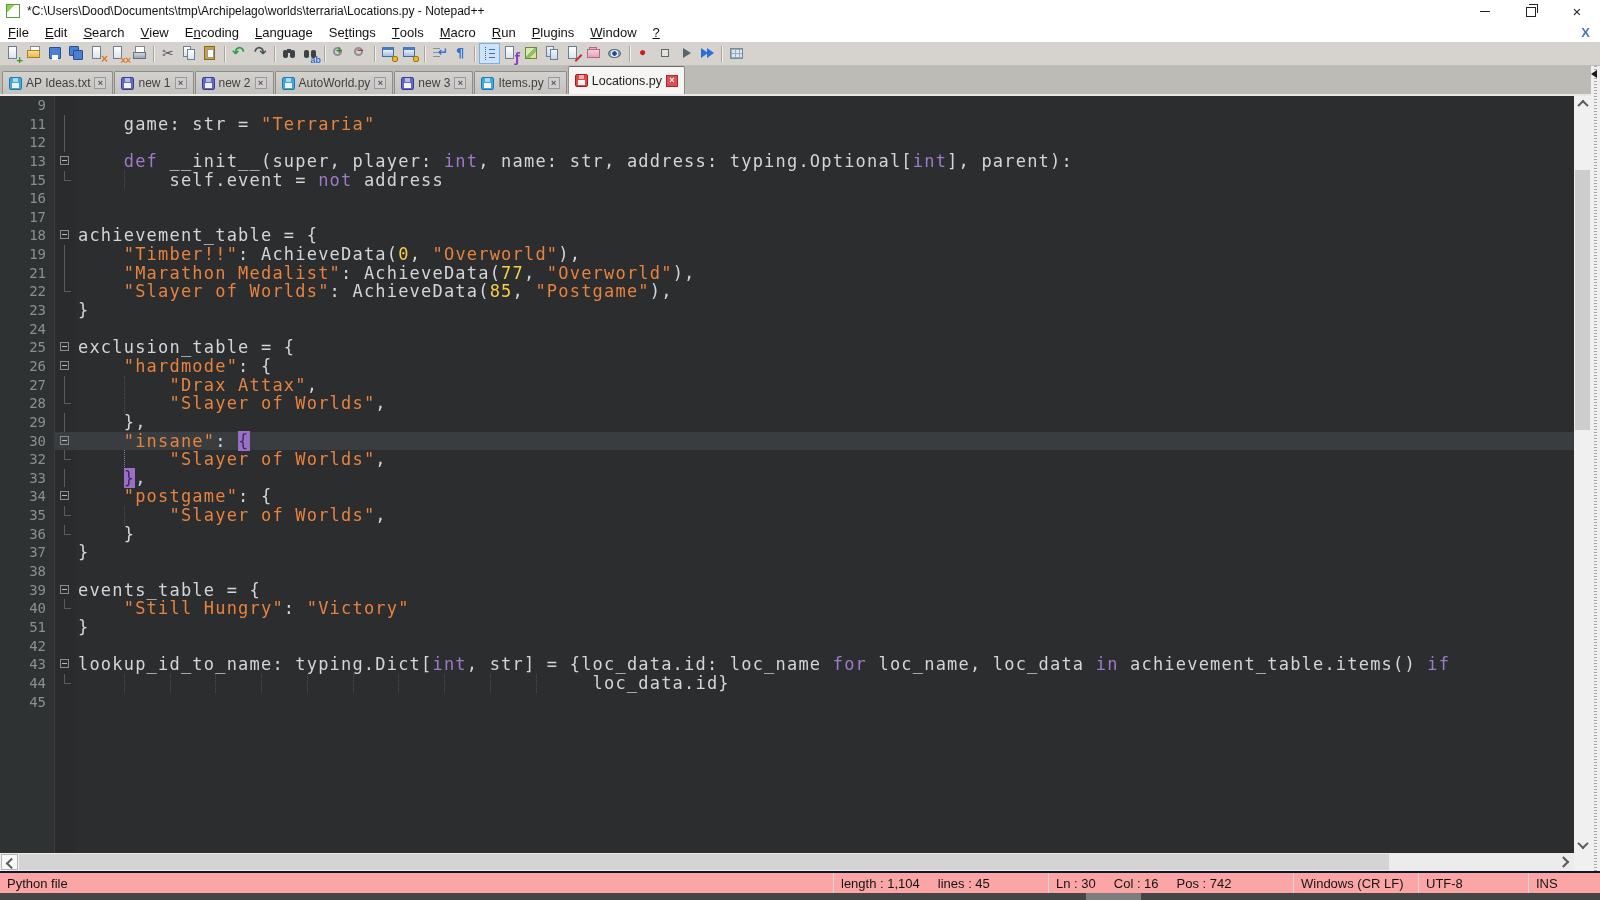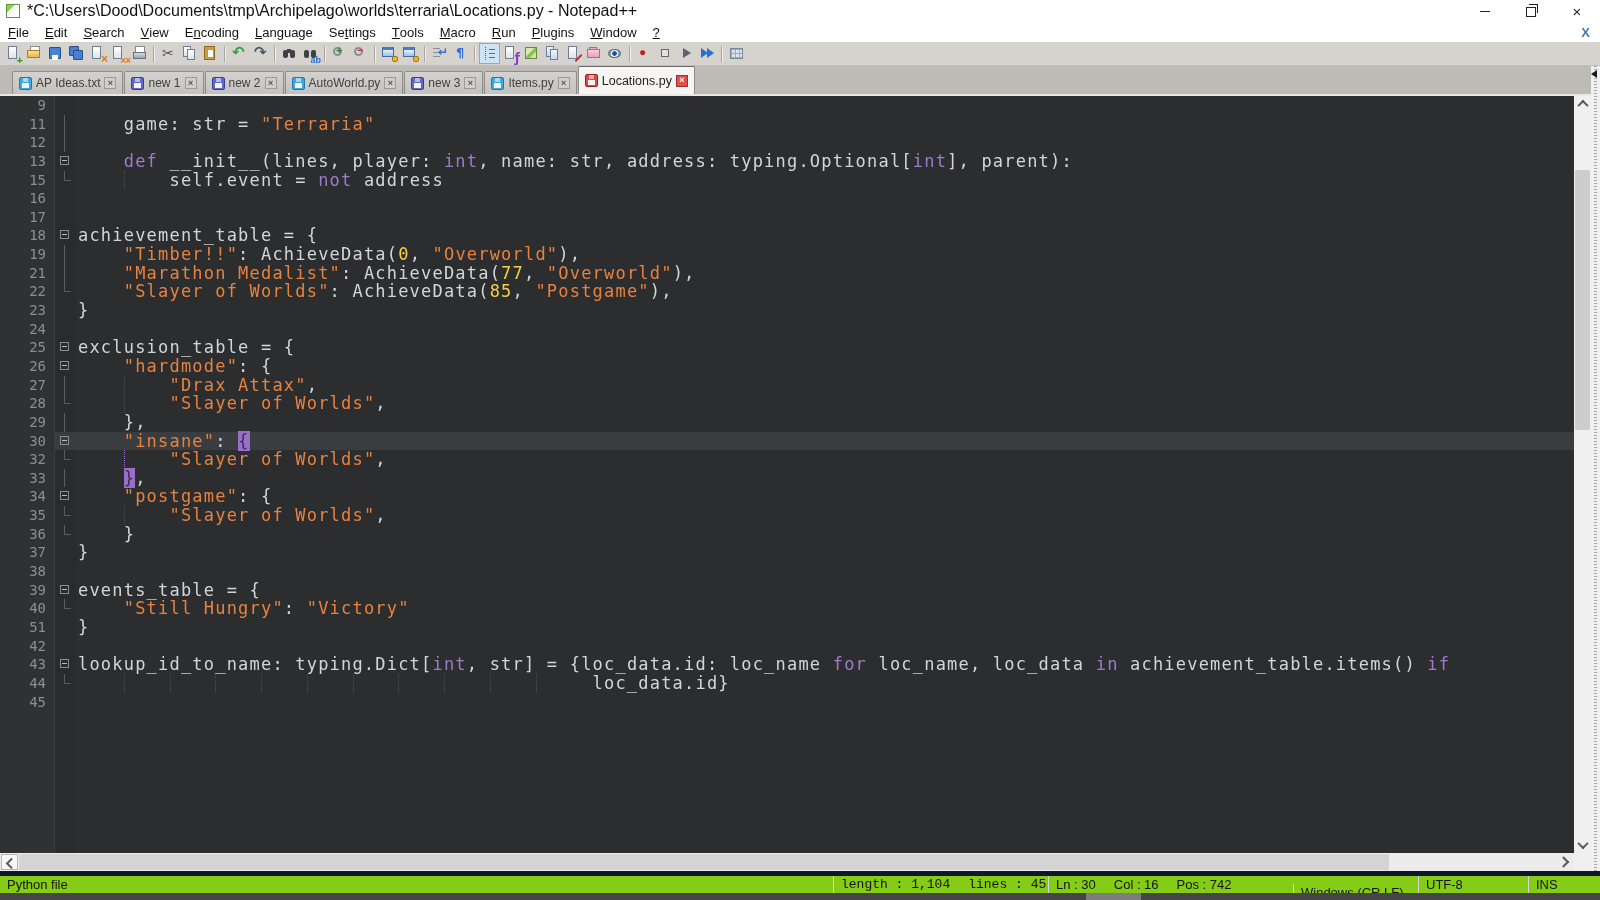--- a/index.html
+++ b/index.html
@@ -4,21 +4,21 @@
 <style>
   html,body{margin:0;padding:0;}
   body{width:1600px;height:900px;position:relative;overflow:hidden;background:#fff;
        font-family:"Liberation Sans",sans-serif;-webkit-font-smoothing:antialiased;}
   #win{position:absolute;inset:0;}
 
   
   #titlebar{position:absolute;top:0;left:0;right:0;height:22px;background:#ffffff;display:flex;align-items:center;}
   #appicon{width:14px;height:14px;margin-left:6px;border:1px solid #5a9a3a;
            background:linear-gradient(135deg,#8fd14f 0 32%,#ffffff 32%);box-sizing:border-box;}
-  #title{font-size:16px;color:#111;margin-left:7px;white-space:nowrap;}
+  #title{font-size:12px;color:#111;margin-left:7px;white-space:nowrap;}
   #wbtns{margin-left:auto;display:flex;height:22px;}
   .wbtn{width:46px;height:22px;display:flex;align-items:center;justify-content:center;position:relative;}
   .wb-min i{display:block;width:10px;height:1px;background:#222;}
   .wb-rest i{display:block;width:8px;height:8px;border:1px solid #222;background:#fff;position:relative;top:1px;}
   .wb-rest i::before{content:"";position:absolute;left:2px;top:-4px;width:8px;height:8px;border:1px solid #222;border-bottom:none;border-left:none;}
   .wb-close{font-size:15px;color:#222;line-height:1;}
 
   
   #menubar{position:absolute;top:22px;left:0;right:0;height:20px;background:#ffffff;display:flex;align-items:center;font-size:13px;color:#111;}
   .mitem{padding:0 8px;height:20px;display:flex;align-items:center;}
@@ -75,21 +75,21 @@
   .i-eye::before{content:"";position:absolute;left:2px;top:5px;width:13px;height:9px;border-radius:50%;border:1px solid #5a6a7a;box-sizing:border-box;background:radial-gradient(circle at 50% 50%,#1a4f9a 0 2px,#e8f0f8 2.5px 3.5px,#8aa0b5 4px);}
   .i-rec::after{content:"\25CF";position:absolute;left:4px;top:1px;color:#c42020;font-size:12px;}
   .i-stop::before{content:"";position:absolute;left:5px;top:5px;width:8px;height:8px;background:#e2e2e2;border:1px solid #666;box-sizing:border-box;}
   .i-play::before{content:"";position:absolute;left:6px;top:4px;border-left:8px solid #5a6570;border-top:5px solid transparent;border-bottom:5px solid transparent;}
   .i-playmulti::before{content:"";position:absolute;left:3px;top:4px;border-left:7px solid #2a6fd4;border-top:5px solid transparent;border-bottom:5px solid transparent;}
   .i-playmulti::after{content:"";position:absolute;left:9px;top:4px;border-left:7px solid #2a6fd4;border-top:5px solid transparent;border-bottom:5px solid transparent;}
   .i-macrogrid::before{content:"";position:absolute;left:3px;top:4px;width:13px;height:11px;border:1px solid #7a8a9a;box-sizing:border-box;
      background:repeating-linear-gradient(0deg,#9ab 0 1px,transparent 1px 4px),repeating-linear-gradient(90deg,#9ab 0 1px,transparent 1px 4px),#dde6f0;}
 
   
-  #tabbar{position:absolute;top:66px;left:0;right:0;height:28px;background:#bdbbb6;display:flex;align-items:flex-end;padding-left:12px;box-sizing:border-box;}
+  #tabbar{position:absolute;top:66px;left:0;right:0;height:28px;background:#bdbbb6;display:flex;align-items:flex-end;padding-left:2px;box-sizing:border-box;}
   #tabline{position:absolute;top:94px;left:0;right:0;height:2px;background:#e9e8e5;}
   .tab{height:23px;display:flex;align-items:center;gap:4px;padding:0 6px;margin-right:1px;
        background:linear-gradient(#d4d2ce,#c4c2be);border:1px solid #8f8d89;border-bottom:none;border-radius:2px 2px 0 0;
        font-size:12px;color:#3f3f3f;box-sizing:border-box;}
   .tab.active{height:28px;background:#f6f5f3;color:#222;border-top:1px solid #6a6a6a;font-size:12.5px;}
   .floppy{width:13px;height:13px;border-radius:2px;position:relative;flex:none;box-sizing:border-box;}
   .f-saved{background:#3fa8dc;border:1px solid #1d7aaa;}
   .f-new{background:#6268c8;border:1px solid #3a3f96;}
   .f-mod{background:#e04848;border:1px solid #a02020;}
   .floppy::before{content:"";position:absolute;left:3px;top:0;width:5px;height:4px;background:rgba(255,255,255,.55);}
@@ -132,25 +132,25 @@
   #hleft .chev{transform:rotate(-45deg) translate(0px,2px);}
   #hright{position:absolute;right:1px;top:1px;width:17px;height:16px;display:flex;align-items:center;justify-content:center;}
   #hright .chev{transform:rotate(135deg) translate(1px,1px);}
   #hthumb{position:absolute;left:19px;top:1px;width:1370px;height:16px;background:#d4d4d4;}
   #corner{position:absolute;top:853px;left:1574px;width:17px;height:18px;background:#f0f0f0;}
   #dotstrip{position:absolute;top:66px;left:1591px;width:9px;height:805px;background:#f0f0f0;
             background-image:repeating-linear-gradient(180deg,#a8a8a8 0 1px,transparent 1px 3px);background-size:3px 100%;background-position:3px 0;background-repeat:no-repeat;}
   #paneltri{position:absolute;top:70px;left:1591px;width:0;height:0;border-top:4px solid transparent;border-bottom:4px solid transparent;border-right:6px solid #1a1a1a;}
 
   
-  #statusbar{position:absolute;top:871px;left:0;right:0;height:22px;background:#84cc16;border-top:5px solid #0f172a;
-             display:flex;align-items:flex-start;font-size:13px;color:#141414;box-sizing:border-box;}
+  #statusbar{position:absolute;top:871px;left:0;right:0;height:22px;background:#fca5a5;border-top:2px solid #0f172a;
+             display:flex;align-items:flex-end;font-size:13px;color:#141414;box-sizing:border-box;}
   .ssec{height:100%;display:flex;align-items:center;padding-left:7px;box-sizing:border-box;border-left:1px solid #d6d6d6;gap:18px;white-space:nowrap;}
   .ssec:first-child{border-left:none;flex:1;}
-  .w215{width:215px;font-family:Liberation Mono, monospace;} .w245{width:245px;} .w125{width:125px;margin-top:8px;} .w110{width:110px;} .w48{width:72px;}
+  .w215{width:215px;} .w245{width:245px;} .w125{width:125px;margin-top:8px;} .w110{width:110px;} .w48{width:72px;}
 
   #bottomstrip{position:absolute;top:893px;left:0;right:0;height:7px;background:#454545;}
   #bottomseg{position:absolute;left:1086px;top:0;width:55px;height:7px;background:#7d7d7d;}
 </style>
 </head>
 <body>
 
 <div id="win">
 
   <div id="titlebar">
@@ -285,21 +285,21 @@
           <pre class="code"><span class="tk-d">    game: str = </span><span class="tk-s">"Terraria"</span></pre>
         </div>
         <div class="row">
           <span class="ln">12</span>
           <span class="fold fold-v"></span>
           <pre class="code"></pre>
         </div>
         <div class="row">
           <span class="ln">13</span>
           <span class="fold fold-b"></span>
-          <pre class="code"><span class="tk-d">    </span><span class="tk-k">def</span><span class="tk-d"> __init__(lines, player: </span><span class="tk-k">int</span><span class="tk-d">, name: str, address: typing.Optional[</span><span class="tk-k">int</span><span class="tk-d">], parent):</span></pre>
+          <pre class="code"><span class="tk-d">    </span><span class="tk-k">def</span><span class="tk-d"> __init__(super, player: </span><span class="tk-k">int</span><span class="tk-d">, name: str, address: typing.Optional[</span><span class="tk-k">int</span><span class="tk-d">], parent):</span></pre>
         </div>
         <div class="row">
           <span class="ln">15</span>
           <span class="fold fold-e"></span>
           <span class="guide" style="left: 123.76px;"></span>
           <pre class="code"><span class="tk-d">        self.event = </span><span class="tk-k">not</span><span class="tk-d"> address</span></pre>
         </div>
         <div class="row">
           <span class="ln">16</span>
           <pre class="code"></pre>

